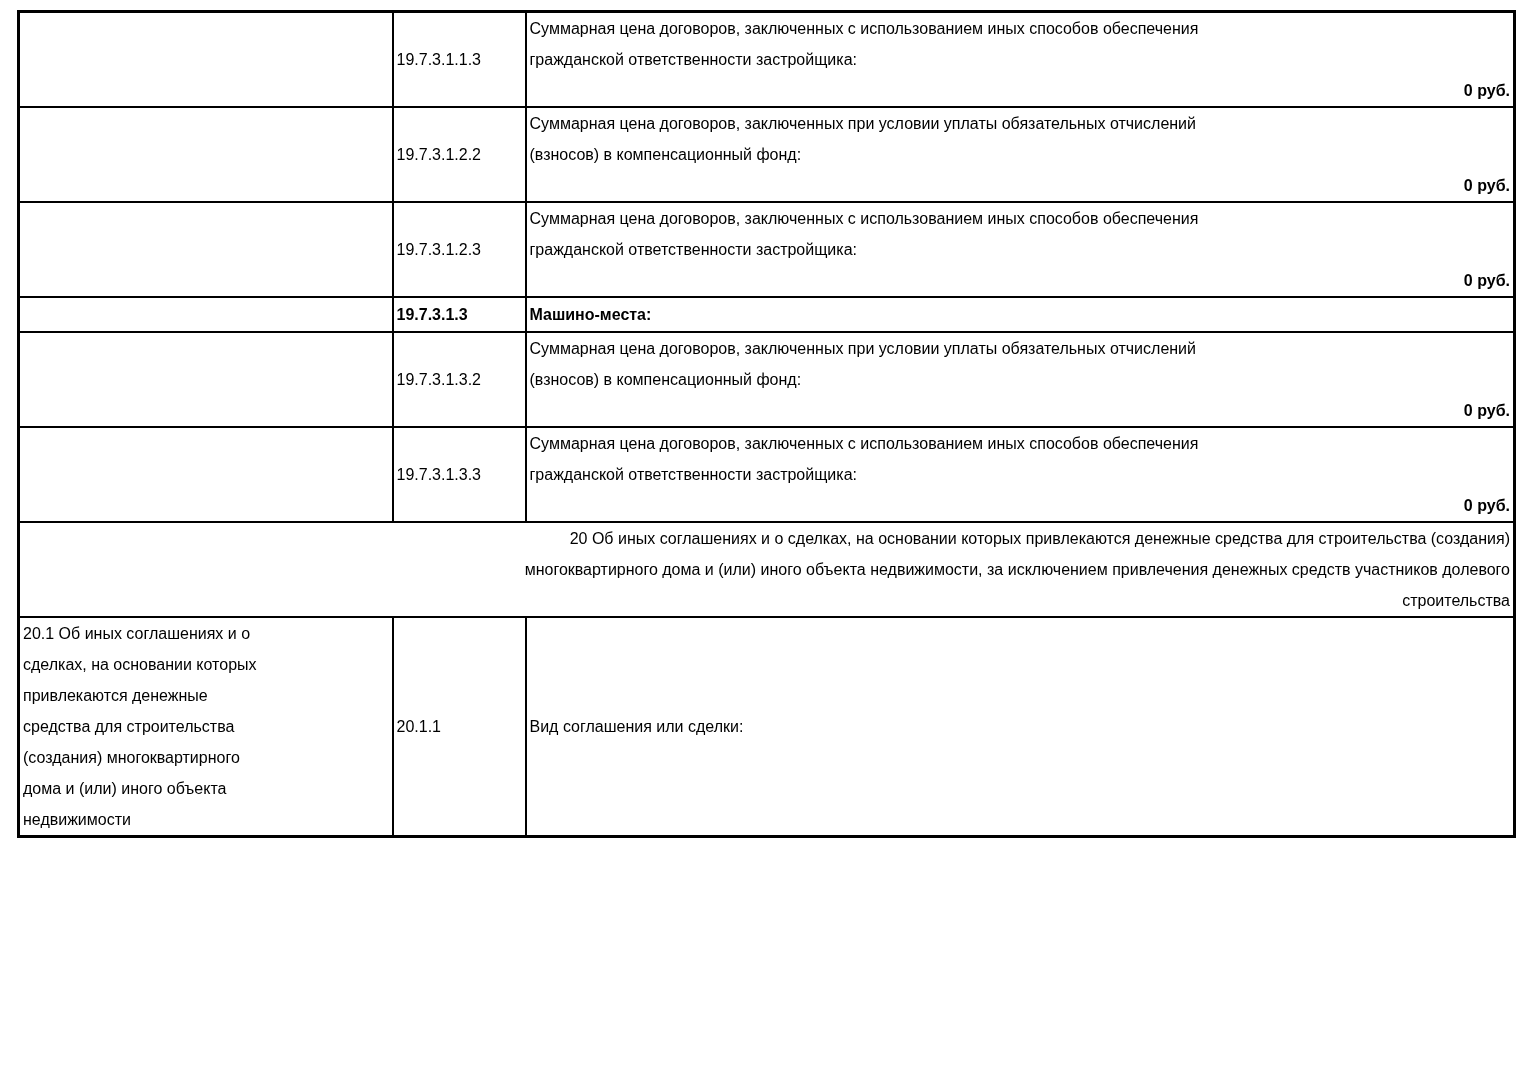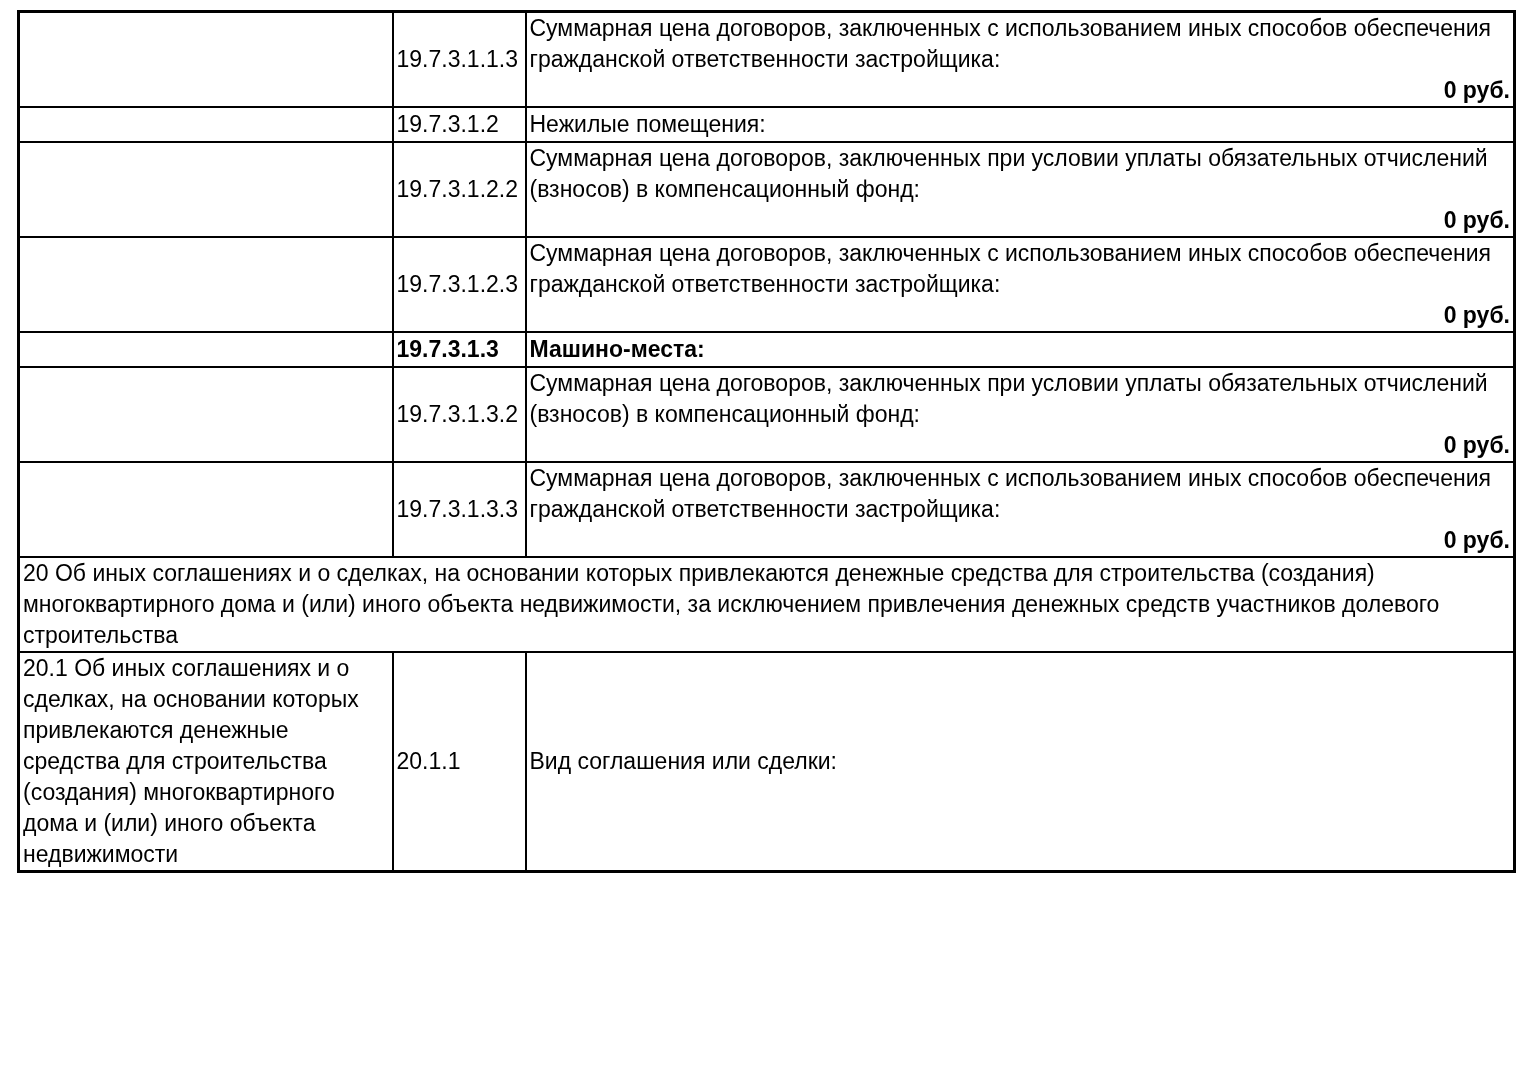--- a/index.html
+++ b/index.html
@@ -23,21 +23,21 @@
     width: 1496px;
     border: 3px solid #000000;
   }
   col.col-section { width: 374px; }
   col.col-num     { width: 133px; }
   col.col-desc    { width: 989px; }
   td {
     border: 2px solid #000000;
     vertical-align: middle;
     padding: 0 3px;
-    font-size: 23px;
+    font-size: 16px;
     line-height: 31px;
     overflow: hidden;
   }
   td.c-sec {
     white-space: pre-line;
   }
   td.c-num {
     white-space: nowrap;
     margin-left: 26px;
   }
@@ -65,25 +65,20 @@
     </colgroup>
     <tbody>
 
       <tr style="height:95px;">
         <td class="c-sec"></td>
         <td class="c-num">19.7.3.1.1.3</td>
         <td class="c-desc"><span>Суммарная цена договоров, заключенных с использованием иных способов обеспечения
 гражданской ответственности застройщика:</span><div class="val">0 руб.</div></td>
       </tr>
 
-      <tr style="height:35px;">
-        <td class="c-sec"></td>
-        <td class="c-num">19.7.3.1.2</td>
-        <td class="c-desc"><span>Нежилые помещения:</span></td>
-      </tr>
 
 
       <tr style="height:95px;">
         <td class="c-sec"></td>
         <td class="c-num">19.7.3.1.2.2</td>
         <td class="c-desc"><span>Суммарная цена договоров, заключенных при условии уплаты обязательных отчислений
 (взносов) в компенсационный фонд:</span><div class="val">0 руб.</div></td>
       </tr>
 
       <tr style="height:95px;">
@@ -107,21 +102,21 @@
 (взносов) в компенсационный фонд:</span><div class="val">0 руб.</div></td>
       </tr>
 
       <tr style="height:95px;">
         <td class="c-sec"></td>
         <td class="c-num">19.7.3.1.3.3</td>
         <td class="c-desc"><span>Суммарная цена договоров, заключенных с использованием иных способов обеспечения
 гражданской ответственности застройщика:</span><div class="val">0 руб.</div></td>
       </tr>
 
-      <tr style="height:95px;">
+      <tr style="height:95px;text-align:right;">
         <td class="c-span" colspan="3">20 Об иных соглашениях и о сделках, на основании которых привлекаются денежные средства для строительства (создания)
 многоквартирного дома и (или) иного объекта недвижимости, за исключением привлечения денежных средств участников долевого
 строительства</td>
       </tr>
 
       <tr style="height:219px;">
         <td class="c-sec">20.1 Об иных соглашениях и о
 сделках, на основании которых
 привлекаются денежные
 средства для строительства

